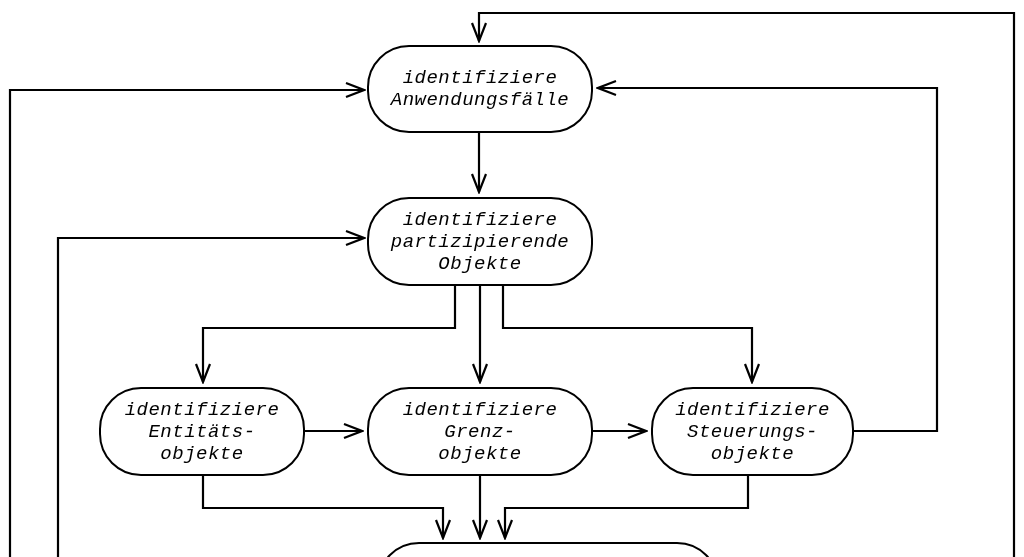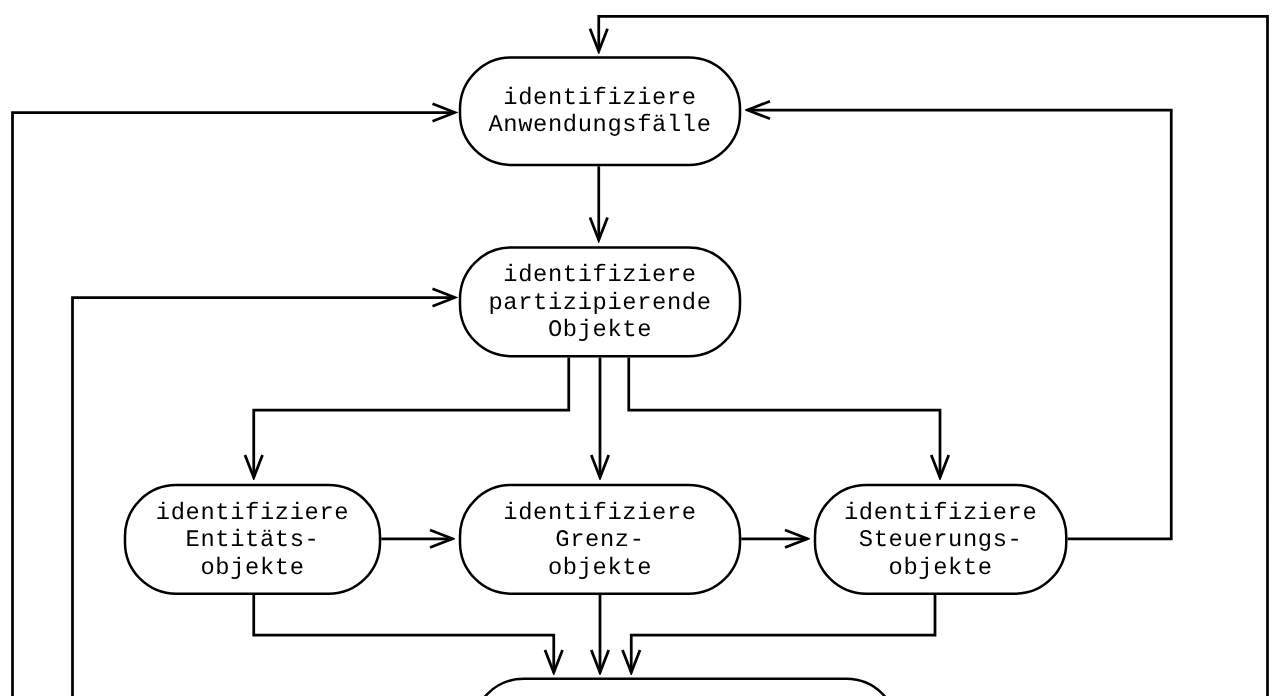--- a/index.html
+++ b/index.html
@@ -12,20 +12,21 @@
     height: 557px;
     position: relative;
     overflow: hidden;
     font-family: "Liberation Mono", "DejaVu Sans Mono", monospace;
   }
   .canvas {
     position: absolute;
     inset: 0;
     width: 1024px;
     height: 405px;
+    font-style: italic;
   }
   svg.edges {
     position: absolute;
     left: 0;
     top: 0;
     width: 1024px;
     height: 557px;
     display: block;
   }
   .node {

